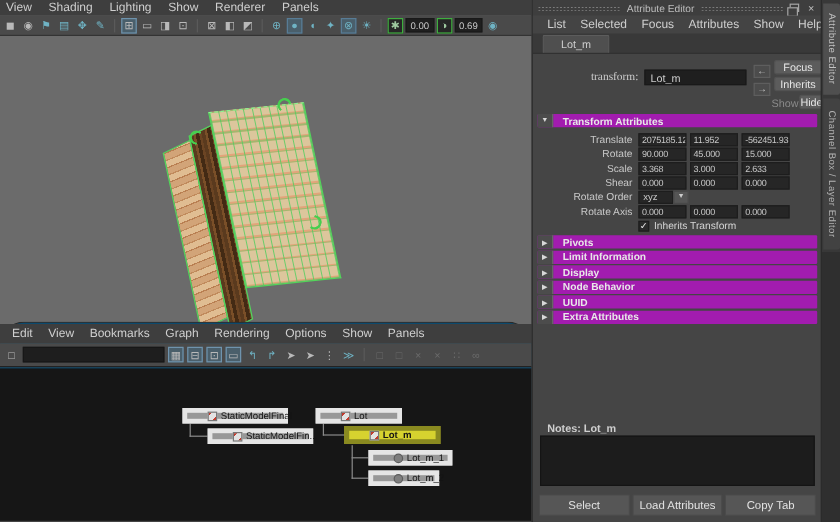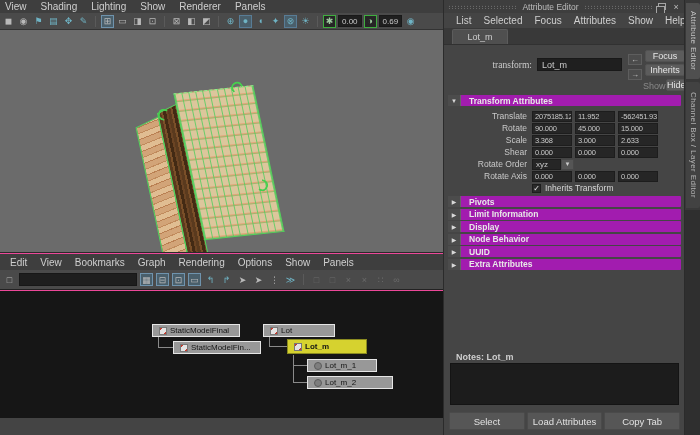--- a/index.html
+++ b/index.html
@@ -39,32 +39,32 @@
   #face-front { left:44px; top:0; width:80px; height:150px; transform:skewY(6deg);
      border-top:1px dashed #8df292;
      background:
        repeating-linear-gradient(90deg,rgba(84,206,96,.85) 0 1px,rgba(0,0,0,0) 1px 7px),
        repeating-linear-gradient(0deg,rgba(84,206,96,.45) 0 1px,rgba(0,0,0,0) 1px 10px),
        repeating-linear-gradient(0deg,#e2a47a 0 2px,#dcc69c 2px 10px); }
   .hook { position:absolute; width:8px; height:12px; border:2px solid #46cf4e;
           border-right:none; border-radius:7px 0 0 7px; background:transparent; }
 
   
-  #hypergraph-panel { position:absolute; left:0; top:252px; width:443px; height:165px; background:#ec4899;
-                      border-top:1px solid #2a2a2a; }
+  #hypergraph-panel { position:absolute; left:0; top:268px; width:443px; height:165px; background:#0c4a6e;
+                      border-top:1px solid #2a2a2a;border-radius:20px; }
   #hg-menubar { position:absolute; left:0; top:1px; width:443px; height:16px; background:#3e3e3e;
                 padding-left:10px; }
   #hg-toolbar { position:absolute; left:0; top:17px; width:443px; height:20px; background:#4a4a4a;
                 border-bottom:1px solid #222; display:flex; align-items:center; padding-left:3px; gap:3px; }
   #hg-search { width:118px; height:13px; background:#1e1e1e; border:1px solid #171717;
                color:#ccc; font-size:9px; padding:0 3px; }
   #hg-graph { position:absolute; left:0; top:38px; width:443px; height:127px; background:#161616; }
 
-  .node { position:absolute; height:13px; background:#989898; border:1px solid #e5e5e5;
-          color:#141414; font-size:8px; display:flex; align-items:center; gap:3px; padding:0 6px; }
+  .node { position:absolute; height:13px; background:#989898; border:4px solid #e5e5e5;
+          color:#141414; font-size:8px; display:flex; align-items:center; gap:3px; padding:0 17px; }
   .node.selected { background:#d6d22f; border-color:#8a8a20; height:15px; font-weight:bold; }
   .node-xform-icon { width:8px; height:8px; background:#e3e3e3; border:1px solid #777; flex:none;
           background-image:linear-gradient(135deg,#c23b2e 0 2px,transparent 2px),
                            linear-gradient(315deg,#c23b2e 0 2px,transparent 2px); }
   .node-shape-icon { width:8px; height:8px; background:#7e7e7e; border:1px solid #5c5c5c; border-radius:50%; flex:none; }
   .conn { position:absolute; background:#8a8a8a; }
 
   
   #attr-editor { position:absolute; left:443px; top:0; width:241px; height:435px; background:#454545;
                  border-left:1px solid #2b2b2b; }
@@ -252,21 +252,21 @@
         <span>Lot</span>
       </div>
       <div class="node selected" style="left:287px; top:48px; width:80px;">
         <span class="node-xform-icon"></span>
         <span>Lot_m</span>
       </div>
       <div class="node" style="left:307px; top:68px; width:70px;">
         <span class="node-shape-icon"></span>
         <span>Lot_m_1</span>
       </div>
-      <div class="node" style="left:307px; top:85px; width:86px;">
+      <div class="node" style="left:307px; top:85px; width:59px;">
         <span class="node-shape-icon"></span>
         <span>Lot_m_2</span>
       </div>
     </div>
   </div>
 
   <div id="attr-editor">
     <div id="ae-titlebar">
       <span class="grip"></span>
       <span id="ae-title">Attribute Editor</span>

